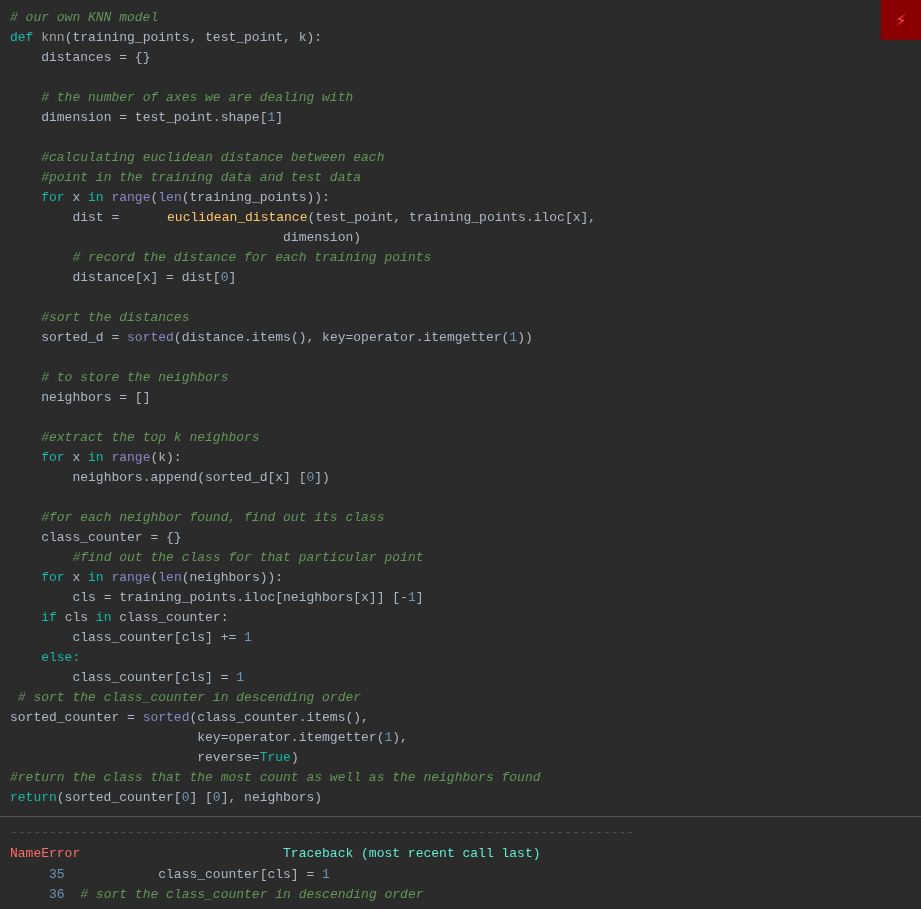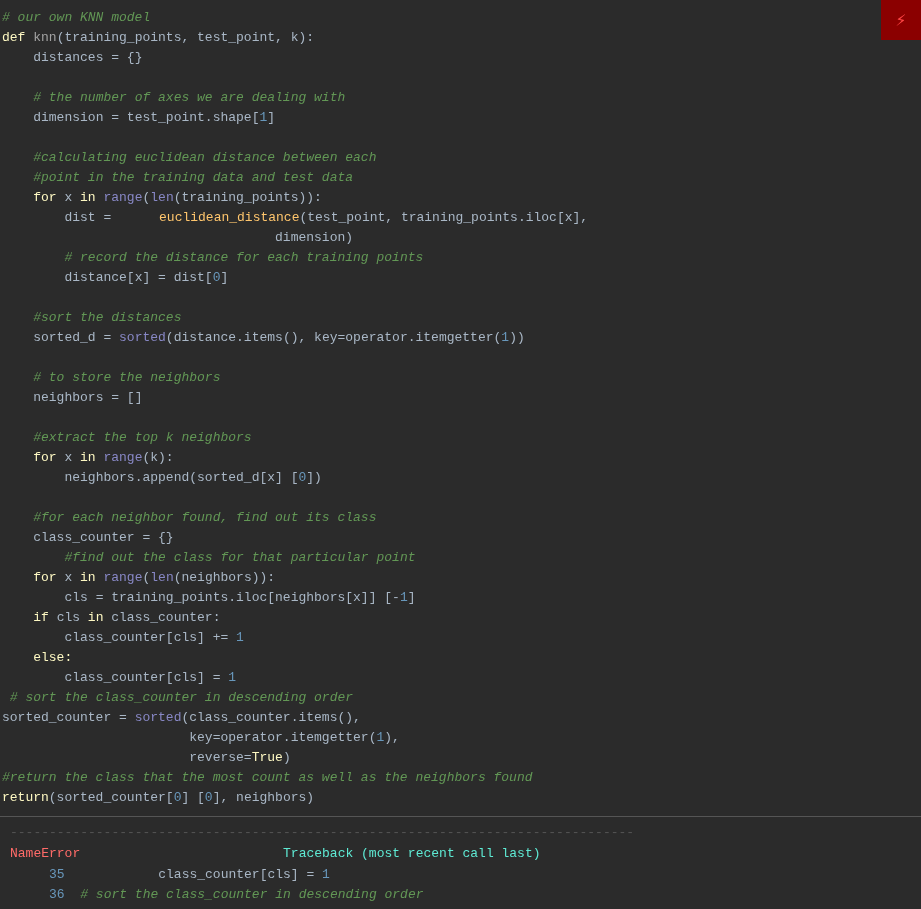--- a/index.html
+++ b/index.html
@@ -15,42 +15,42 @@
       background: #2b2b2b;
       color: #a9b7c6;
       padding: 8px 0;
       position: relative;
     }
 
     .code-line {
       display: block;
       white-space: pre;
       line-height: 1.5;
-      padding: 0 10px 0 2px;
+      padding: 0 10px 0 10px;
       min-height: 20px;
     }
 
     
     .top-right-icon {
       position: absolute;
       top: 0;
       right: 0;
       width: 40px;
       height: 40px;
       background: #8b0000;
       display: flex;
       align-items: center;
       justify-content: center;
       color: #ff4444;
       font-size: 18px;
     }
 
     
     .c-comment { color: #629755; font-style: italic; }
-    .c-keyword { color: #fef9c3; }
+    .c-keyword { color: #14b8a6; }
     .c-func { color: #ffc66d; margin-left: 40px; }
     .c-number { color: #6897bb; }
     .c-var { color: #a9b7c6; }
     .c-builtin { color: #8888c6; }
     .c-italic-comment { color: #629755; font-style: italic; }
     .c-def-name { color: #a3a3a3; }
 
     .divider {
       border: none;
       border-top: 1px solid #555;

